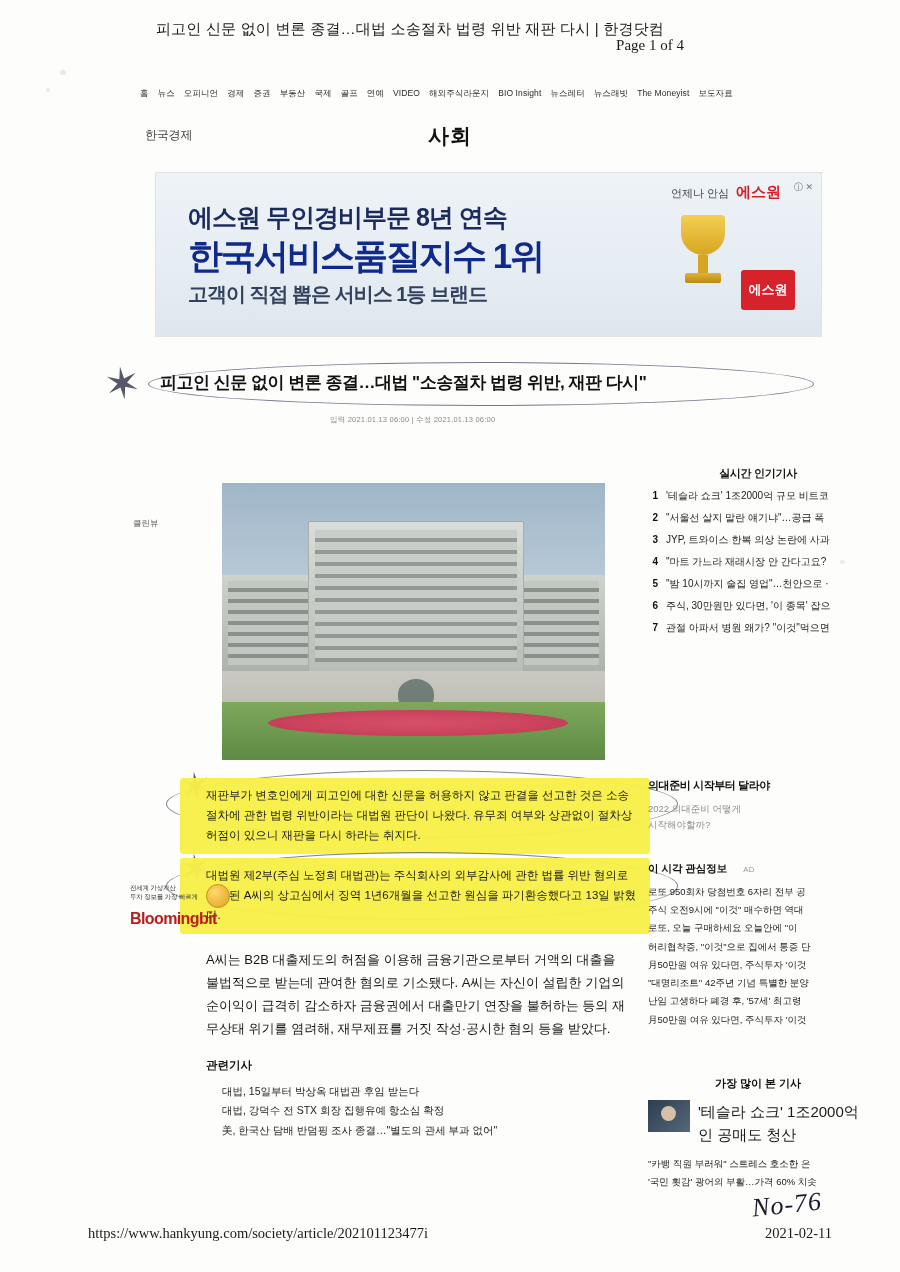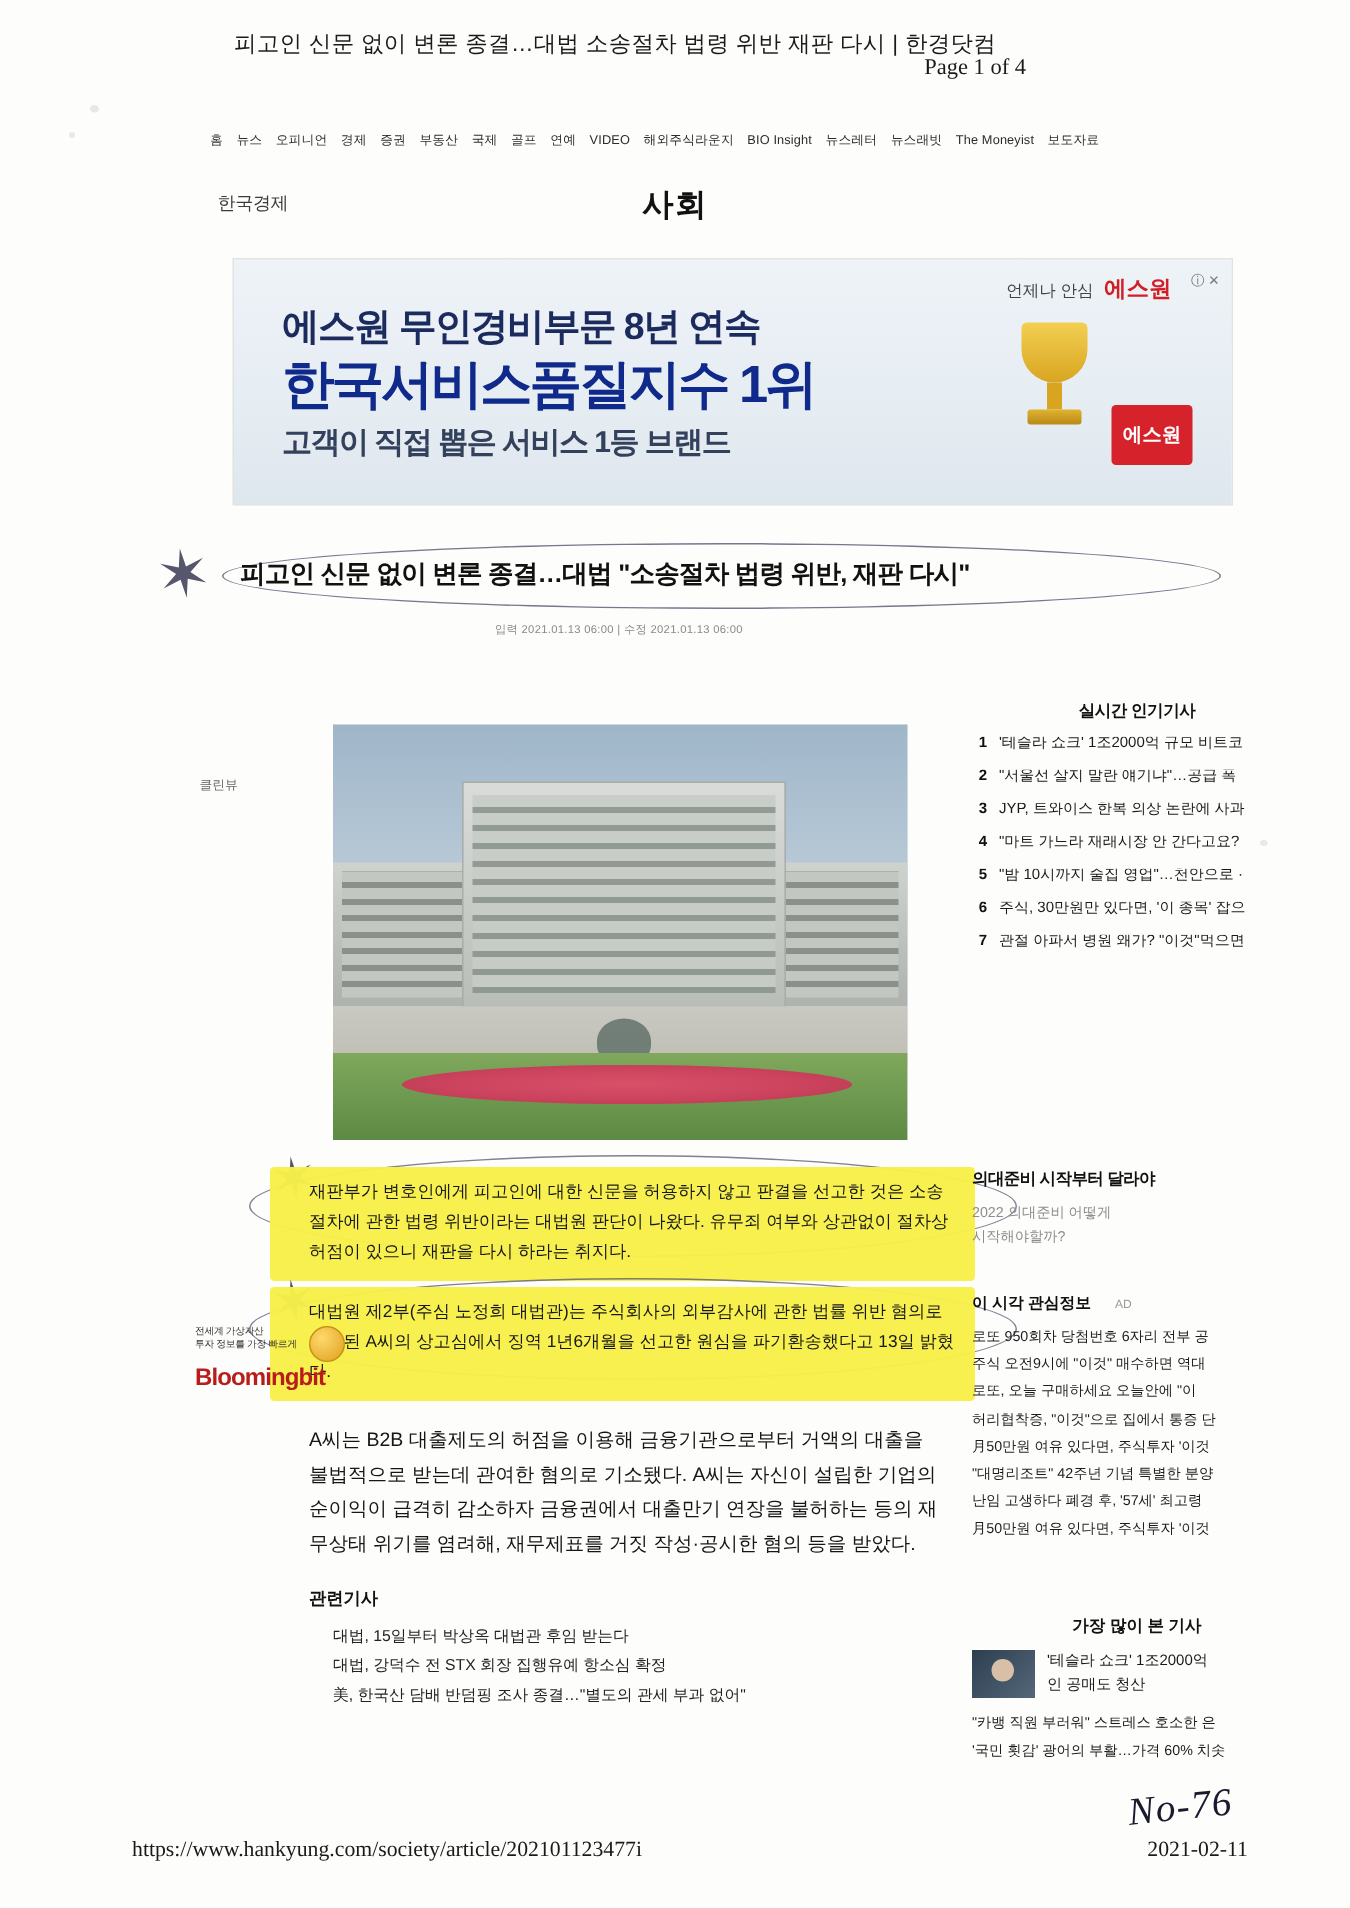--- a/index.html
+++ b/index.html
@@ -481,21 +481,21 @@
   }
   .mr-thumb::after {
     content: "";
     position: absolute;
     left: 13px; top: 6px;
     width: 15px; height: 15px;
     border-radius: 50%;
     background: #d8c0a8;
   }
   .mr-first-text {
-    font-size: 10px;
+    font-size: 15px;
     line-height: 1.55;
     color: #1a1a1a;
   }
   .mr-rest {
     margin-top: 8px;
     font-size: 9.5px;
     line-height: 1.95;
     color: #1a1a1a;
     white-space: nowrap;
     overflow: hidden;

